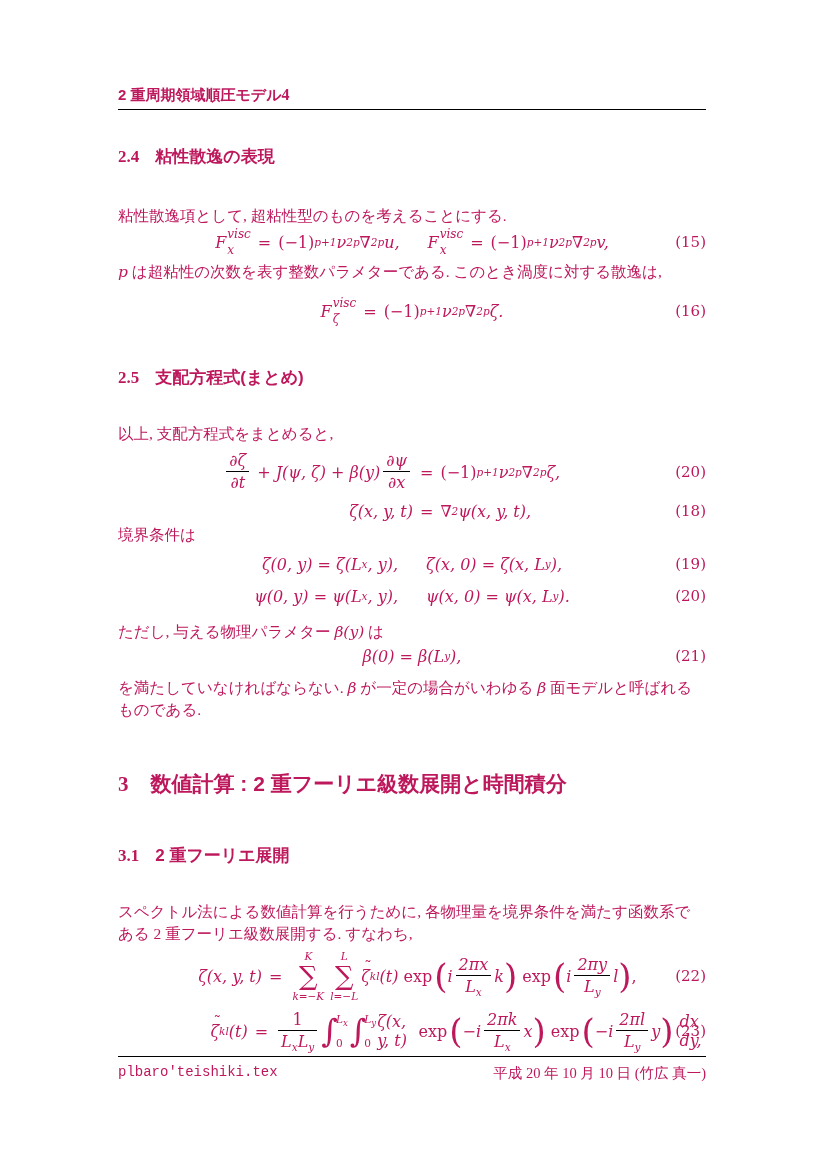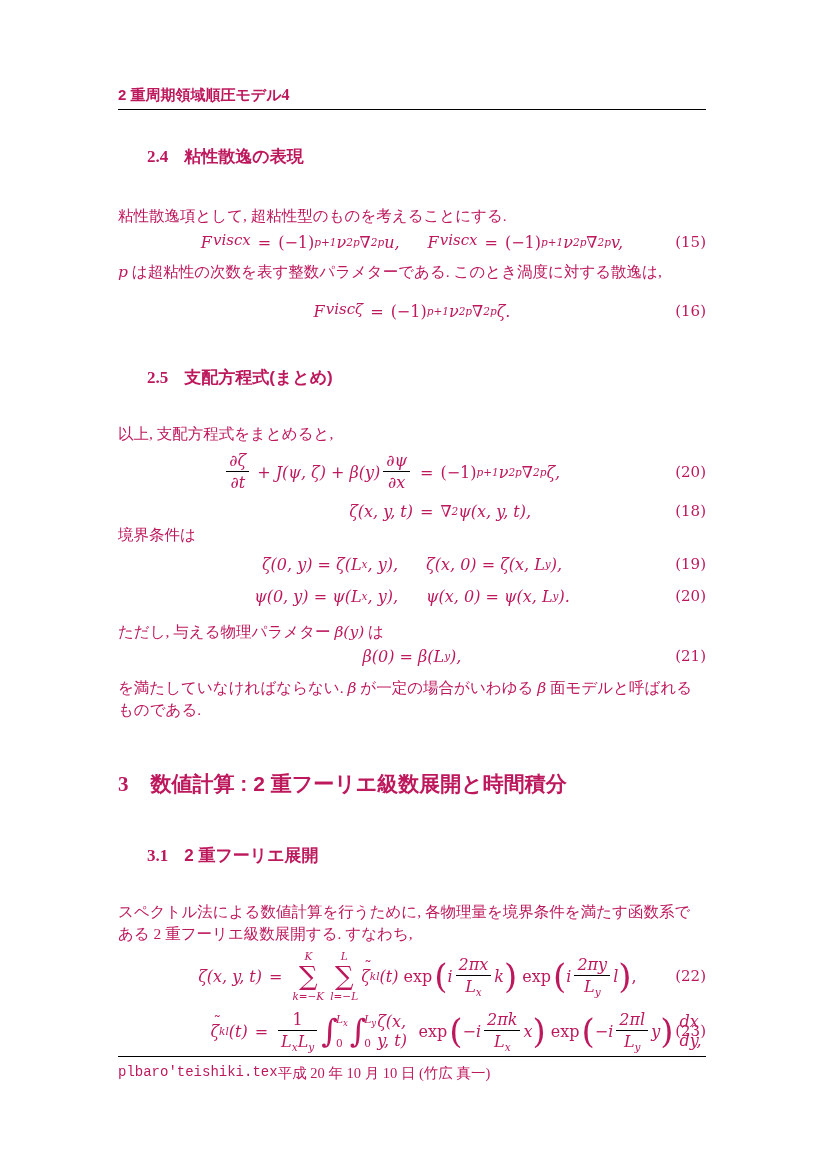--- a/index.html
+++ b/index.html
@@ -7,21 +7,21 @@
           color:#be185d; font-family:"Liberation Serif","DejaVu Serif",serif;padding-left:40px; }
   .content { position:absolute; left:118px; top:86px; width:588px; }
 
   
   .hdr { display:flex; align-items:baseline; border-bottom:1px solid #000; padding-bottom:4px;
          font-family:"Liberation Sans","DejaVu Sans",sans-serif; font-weight:bold; font-size:15px; }
   .hdr .hsec { margin-left:34px; flex:1; }
   .hdr .hpage { font-family:"Liberation Serif","DejaVu Serif",serif; font-size:16px; }
 
   
-  .h2 { display:flex; align-items:baseline; font-weight:bold; font-size:17px; line-height:24px;margin-left:29px; }
+  .h2 { display:flex; align-items:baseline; font-weight:bold; font-size:17px; line-height:24px; }
   .h2 .hnum { font-family:"Liberation Serif","DejaVu Serif",serif; margin-right:16px; }
   .h2 .htxt { font-family:"Liberation Sans","DejaVu Sans",sans-serif; }
   .h1 { display:flex; align-items:baseline; font-weight:bold; font-size:21px; line-height:30px; }
   .h1 .hnum { font-family:"Liberation Serif","DejaVu Serif",serif; margin-right:22px; }
   .h1 .htxt { font-family:"Liberation Sans","DejaVu Sans",sans-serif; }
 
   
   .para { font-size:15.5px; line-height:22px; margin:0; }
   .mi { font-family:"DejaVu Serif",serif; font-style:italic; }
   .mr { font-family:"DejaVu Serif",serif; font-style:normal; }
@@ -35,21 +35,21 @@
   .lhs-w { width:295px; }
   .lhs-n { width:144px; }
   .rhs { display:flex; align-items:center; }
   .rel { padding:0 7px; font-style:normal; }
   .op  { padding:0 5px; font-style:normal; }
   .gap { display:inline-block; width:28px; }
   sup { font-size:10.5px; font-style:italic; line-height:0; }
   sub { font-size:10.5px; font-style:italic; line-height:0; }
   .t2 { font-size:8.5px; }
 
-  .ss { display:inline-flex; flex-direction:row; font-size:15px; line-height:1;
+  .ss { display:inline-flex; flex-direction:column; font-size:12px; line-height:1;
         vertical-align:-4px; margin-left:1px; }
   .ss span:first-child { margin-bottom:4px; }
 
   .frac { display:inline-flex; flex-direction:column; text-align:center; margin:0 3px; }
   .fnum { display:block; padding:0 3px 1px; line-height:1.1; }
   .fden { display:block; border-top:1px solid #000; padding:2px 3px 0; line-height:1.1; }
 
   .sum { display:inline-flex; flex-direction:column; align-items:center; line-height:1; margin:0 3px; }
   .sum .lim { font-size:10.5px; }
   .sum .sg { font-size:26px; font-style:normal; margin:2px 0; }
@@ -60,21 +60,21 @@
              height:36px; font-size:10.5px; margin-left:-2px; }
 
   .bp { font-size:34px; line-height:36px; font-style:normal; font-weight:normal; }
   .tw { position:relative; display:inline-block; }
   .tw .tld { position:absolute; top:-9px; left:3px; font-size:15px; font-style:normal; }
 
   .expw { font-style:normal; margin:0 2px 0 5px;text-align:center; }
 
   
   .footer { position:absolute; left:118px; width:588px; top:1056px; border-top:1px solid #000;
-            padding-top:7px; display:flex; font-size:14.5px; }
+            padding-top:7px; display:flex; justify-content:space-between; font-size:14.5px; }
   .fname { font-family:"Liberation Mono","DejaVu Sans Mono",monospace; font-size:14px; }
 
   
   .mt-h24 { margin-top:35px; }
   .mt-p1  { margin-top:36px; }
   .mt-e15 { margin-top:0px; min-height:30px; }
   .mt-p2  { margin-top:4px; }
   .mt-e16 { margin-top:13px; min-height:30px; }
   .mt-h25 { margin-top:40px; }
   .mt-p3  { margin-top:33px; }

